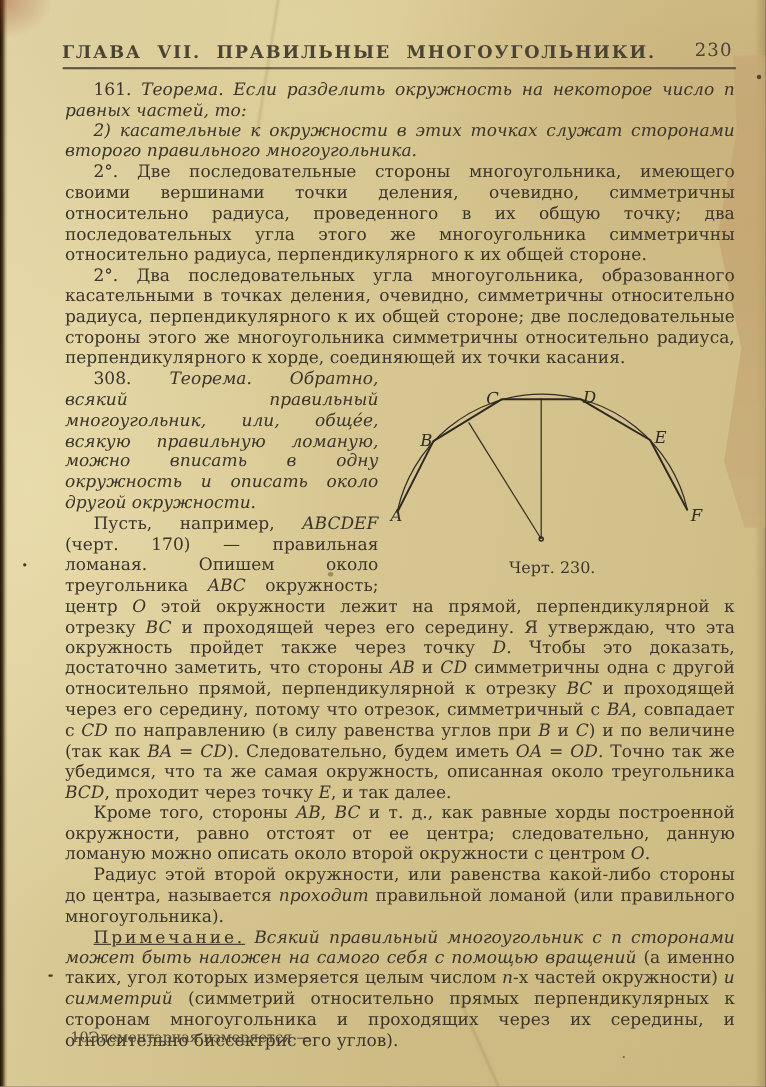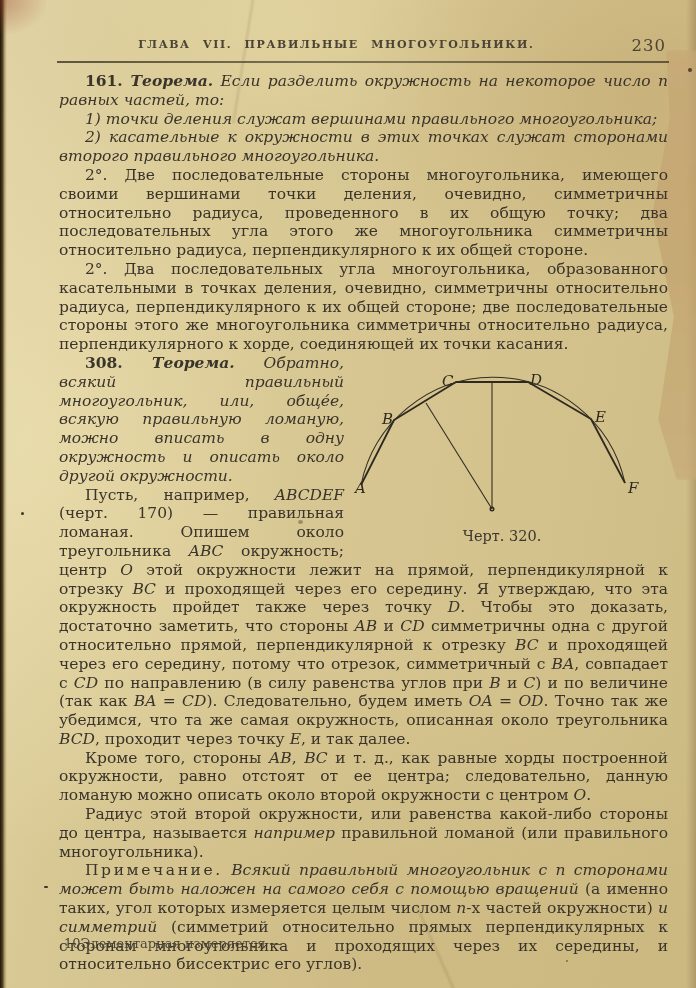--- a/index.html
+++ b/index.html
@@ -32,33 +32,33 @@
   .speck{position:absolute;background:#3f3524;border-radius:50%;}
   .speck.s1{left:21px;top:512px;width:3px;height:3px;}
   .speck.s2{left:688px;top:68px;width:4px;height:4px;background:#55432a;}
   .speck.s3{left:44px;top:886px;width:4px;height:2px;border-radius:2px;}
   .speck.s4{left:566px;top:960px;width:2px;height:2px;opacity:.6;}
   .speck.s5{left:298px;top:520px;width:5px;height:4px;background:#6d5c3c;opacity:.55;}
 
   
   .header{position:absolute;left:58px;right:26px;top:38px;height:20px;}
   .chapter{position:absolute;left:50%;transform:translateX(-57%);white-space:nowrap;
-    font-size:11px;letter-spacing:1.6px;word-spacing:7px;color:#4b4435;font-weight:bold;}
+    font-size:16px;letter-spacing:1.6px;word-spacing:7px;color:#4b4435;font-weight:bold;}
   .pagenum{position:absolute;right:4px;top:-2px;font-size:16.5px;color:#4b4435;letter-spacing:1px;}
   .rule{position:absolute;left:57px;right:27px;top:61px;height:2px;
     background:linear-gradient(90deg,rgba(80,72,52,0.9) 0%,rgba(80,72,52,0.65) 55%,rgba(80,72,52,0.85) 100%);}
 
   
   .body{position:absolute;left:59px;right:28px;top:72px;
     font-size:15.5px;line-height:18.8px;text-align:justify;hyphens:auto;}
   .para{text-indent:26px;}
-  .seg-b{font-weight:bold;}
-  .seg-bi{font-weight:bold;font-style:italic;}
+  .seg-b{font-weight:normal;}
+  .seg-bi{font-weight:normal;font-style:italic;}
   .seg-i{font-style:italic;}
-  .seg-sp{letter-spacing:2.6px;}
+  .seg-sp{letter-spacing:2.6px;text-decoration:underline;}
 
   
   .fig-spacer{float:right;width:0;height:18px;}
   .fig-float{float:right;clear:right;width:314px;margin:0 0 3px 10px;text-indent:0;display:block;}
   .fig-float svg{display:block;}
   .fig-caption{display:block;text-align:center;padding-right:18px;margin-top:3px;
     font-size:14.5px;text-indent:0;color:#3c362c;}
   .fig-label{font-style:italic;font-size:15px;fill:#2f2a20;font-family:"DejaVu Serif","Liberation Serif",serif;}
 
   
@@ -84,21 +84,20 @@
 
   <div class="header">
     <div class="chapter">ГЛАВА VII. ПРАВИЛЬНЫЕ МНОГОУГОЛЬНИКИ.</div>
     <div class="pagenum">230</div>
   </div>
   <div class="rule"></div>
 
   <div class="body">
 
     <div class="para"><span class="seg-b">161. </span><span class="seg-bi">Теорема.</span><span class="seg-i"> Если разделить окружность на некоторое число n равных частей, то:</span></div>
-    <div class="para"><span class="seg-i">1) точки деления служат вершинами правильного многоугольника;</span></div>
     <div class="para"><span class="seg-i">2) касательные к окружности в этих точках служат сторонами второго правильного многоугольника.</span></div>
     <div class="para"><span class="seg-r">2°. Две последовательные стороны многоугольника, имеющего своими вершинами точки деления, очевидно, симметричны относительно радиуса, проведенного в их общую точку; два последовательных угла этого же многоугольника симметричны относительно радиуса, перпендикулярного к их общей стороне.</span></div>
     <div class="para"><span class="seg-r">2°. Два последовательных угла многоугольника, образованного касательными в точках деления, очевидно, симметричны относительно радиуса, перпендикулярного к их общей стороне; две последовательные стороны этого же многоугольника симметричны относительно радиуса, перпендикулярного к хорде, соединяющей их точки касания.</span></div>
 
     <div class="para">
       <span class="fig-spacer"></span>
       <span class="fig-float">
         <svg width="314" height="152" viewBox="0 0 314 152">
 
           <path d="M 7 113 A 135 135 0 0 1 271 111" fill="none" stroke="#332e24" stroke-width="1.1"></path>
@@ -110,28 +109,28 @@
           <line x1="138" y1="137" x2="72" y2="31" stroke="#332e24" stroke-width="1.1"></line>
 
           <circle cx="138" cy="137" r="1.8" fill="none" stroke="#2f2a20" stroke-width="1.4"></circle>
           <text class="fig-label" x="1" y="121">A</text>
           <text class="fig-label" x="28" y="52">B</text>
           <text class="fig-label" x="88" y="14">C</text>
           <text class="fig-label" x="176" y="13">D</text>
           <text class="fig-label" x="241" y="50">E</text>
           <text class="fig-label" x="274" y="121">F</text>
         </svg>
-        <span class="fig-caption">Черт. 320.</span>
+        <span class="fig-caption">Черт. 230.</span>
       </span>
       <span><span class="seg-b">308. </span><span class="seg-bi">Теорема.</span><span class="seg-i"> Обратно, всякий правильный многоугольник, или, обще́е, всякую правильную ломаную, можно вписать в одну окружность и описать около другой окружности.</span></span>
     </div>
 
     <div class="para"><span class="seg-r">Пусть, например, </span><span class="seg-i">ABCDEF</span><span class="seg-r"> (черт. 170) — правильная ломаная. Опишем около треугольника </span><span class="seg-i">ABC</span><span class="seg-r"> окружность; центр </span><span class="seg-i">O</span><span class="seg-r"> этой окружности лежит на прямой, перпендикулярной к отрезку </span><span class="seg-i">BC</span><span class="seg-r"> и проходящей через его середину. Я утверждаю, что эта окружность пройдет также через точку </span><span class="seg-i">D</span><span class="seg-r">. Чтобы это доказать, достаточно заметить, что стороны </span><span class="seg-i">AB</span><span class="seg-r"> и </span><span class="seg-i">CD</span><span class="seg-r"> симметричны одна с другой относительно прямой, перпендикулярной к отрезку </span><span class="seg-i">BC</span><span class="seg-r"> и проходящей через его середину, потому что отрезок, симметричный с </span><span class="seg-i">BA</span><span class="seg-r">, совпадает с </span><span class="seg-i">CD</span><span class="seg-r"> по направлению (в силу равенства углов при </span><span class="seg-i">B</span><span class="seg-r"> и </span><span class="seg-i">C</span><span class="seg-r">) и по величине (так как </span><span class="seg-i">BA</span><span class="seg-r"> = </span><span class="seg-i">CD</span><span class="seg-r">). Следовательно, будем иметь </span><span class="seg-i">OA</span><span class="seg-r"> = </span><span class="seg-i">OD</span><span class="seg-r">. Точно так же убедимся, что та же самая окружность, описанная около треугольника </span><span class="seg-i">BCD</span><span class="seg-r">, проходит через точку </span><span class="seg-i">E</span><span class="seg-r">, и так далее.</span></div>
     <div class="para"><span class="seg-r">Кроме того, стороны </span><span class="seg-i">AB</span><span class="seg-r">, </span><span class="seg-i">BC</span><span class="seg-r"> и т. д., как равные хорды построенной окружности, равно отстоят от ее центра; следовательно, данную ломаную можно описать около второй окружности с центром </span><span class="seg-i">O</span><span class="seg-r">.</span></div>
-    <div class="para"><span class="seg-r">Радиус этой второй окружности, или равенства какой-либо стороны до центра, называется </span><span class="seg-i">например</span><span class="seg-r"> правильной ломаной (или правильного многоугольника).</span></div>
+    <div class="para"><span class="seg-r">Радиус этой второй окружности, или равенства какой-либо стороны до центра, называется </span><span class="seg-i">проходит</span><span class="seg-r"> правильной ломаной (или правильного многоугольника).</span></div>
     <div class="para"><span class="seg-sp">Примечание.</span><span class="seg-i"> Всякий правильный многоугольник с n сторонами может быть наложен на самого себя с помощью вращений</span><span class="seg-r"> (а именно таких, угол которых измеряется целым числом </span><span class="seg-i">n</span><span class="seg-r">-х частей окружности) </span><span class="seg-i">и симметрий</span><span class="seg-r"> (симметрий относительно прямых перпендикулярных к сторонам многоугольника и проходящих через их середины, и относительно биссектрис его углов).</span></div>
 
   </div>
 
   <div class="footer">
     <span class="sheet">10</span><span>Элементарная измеряется —</span>
   </div>
 
 </div>
 

